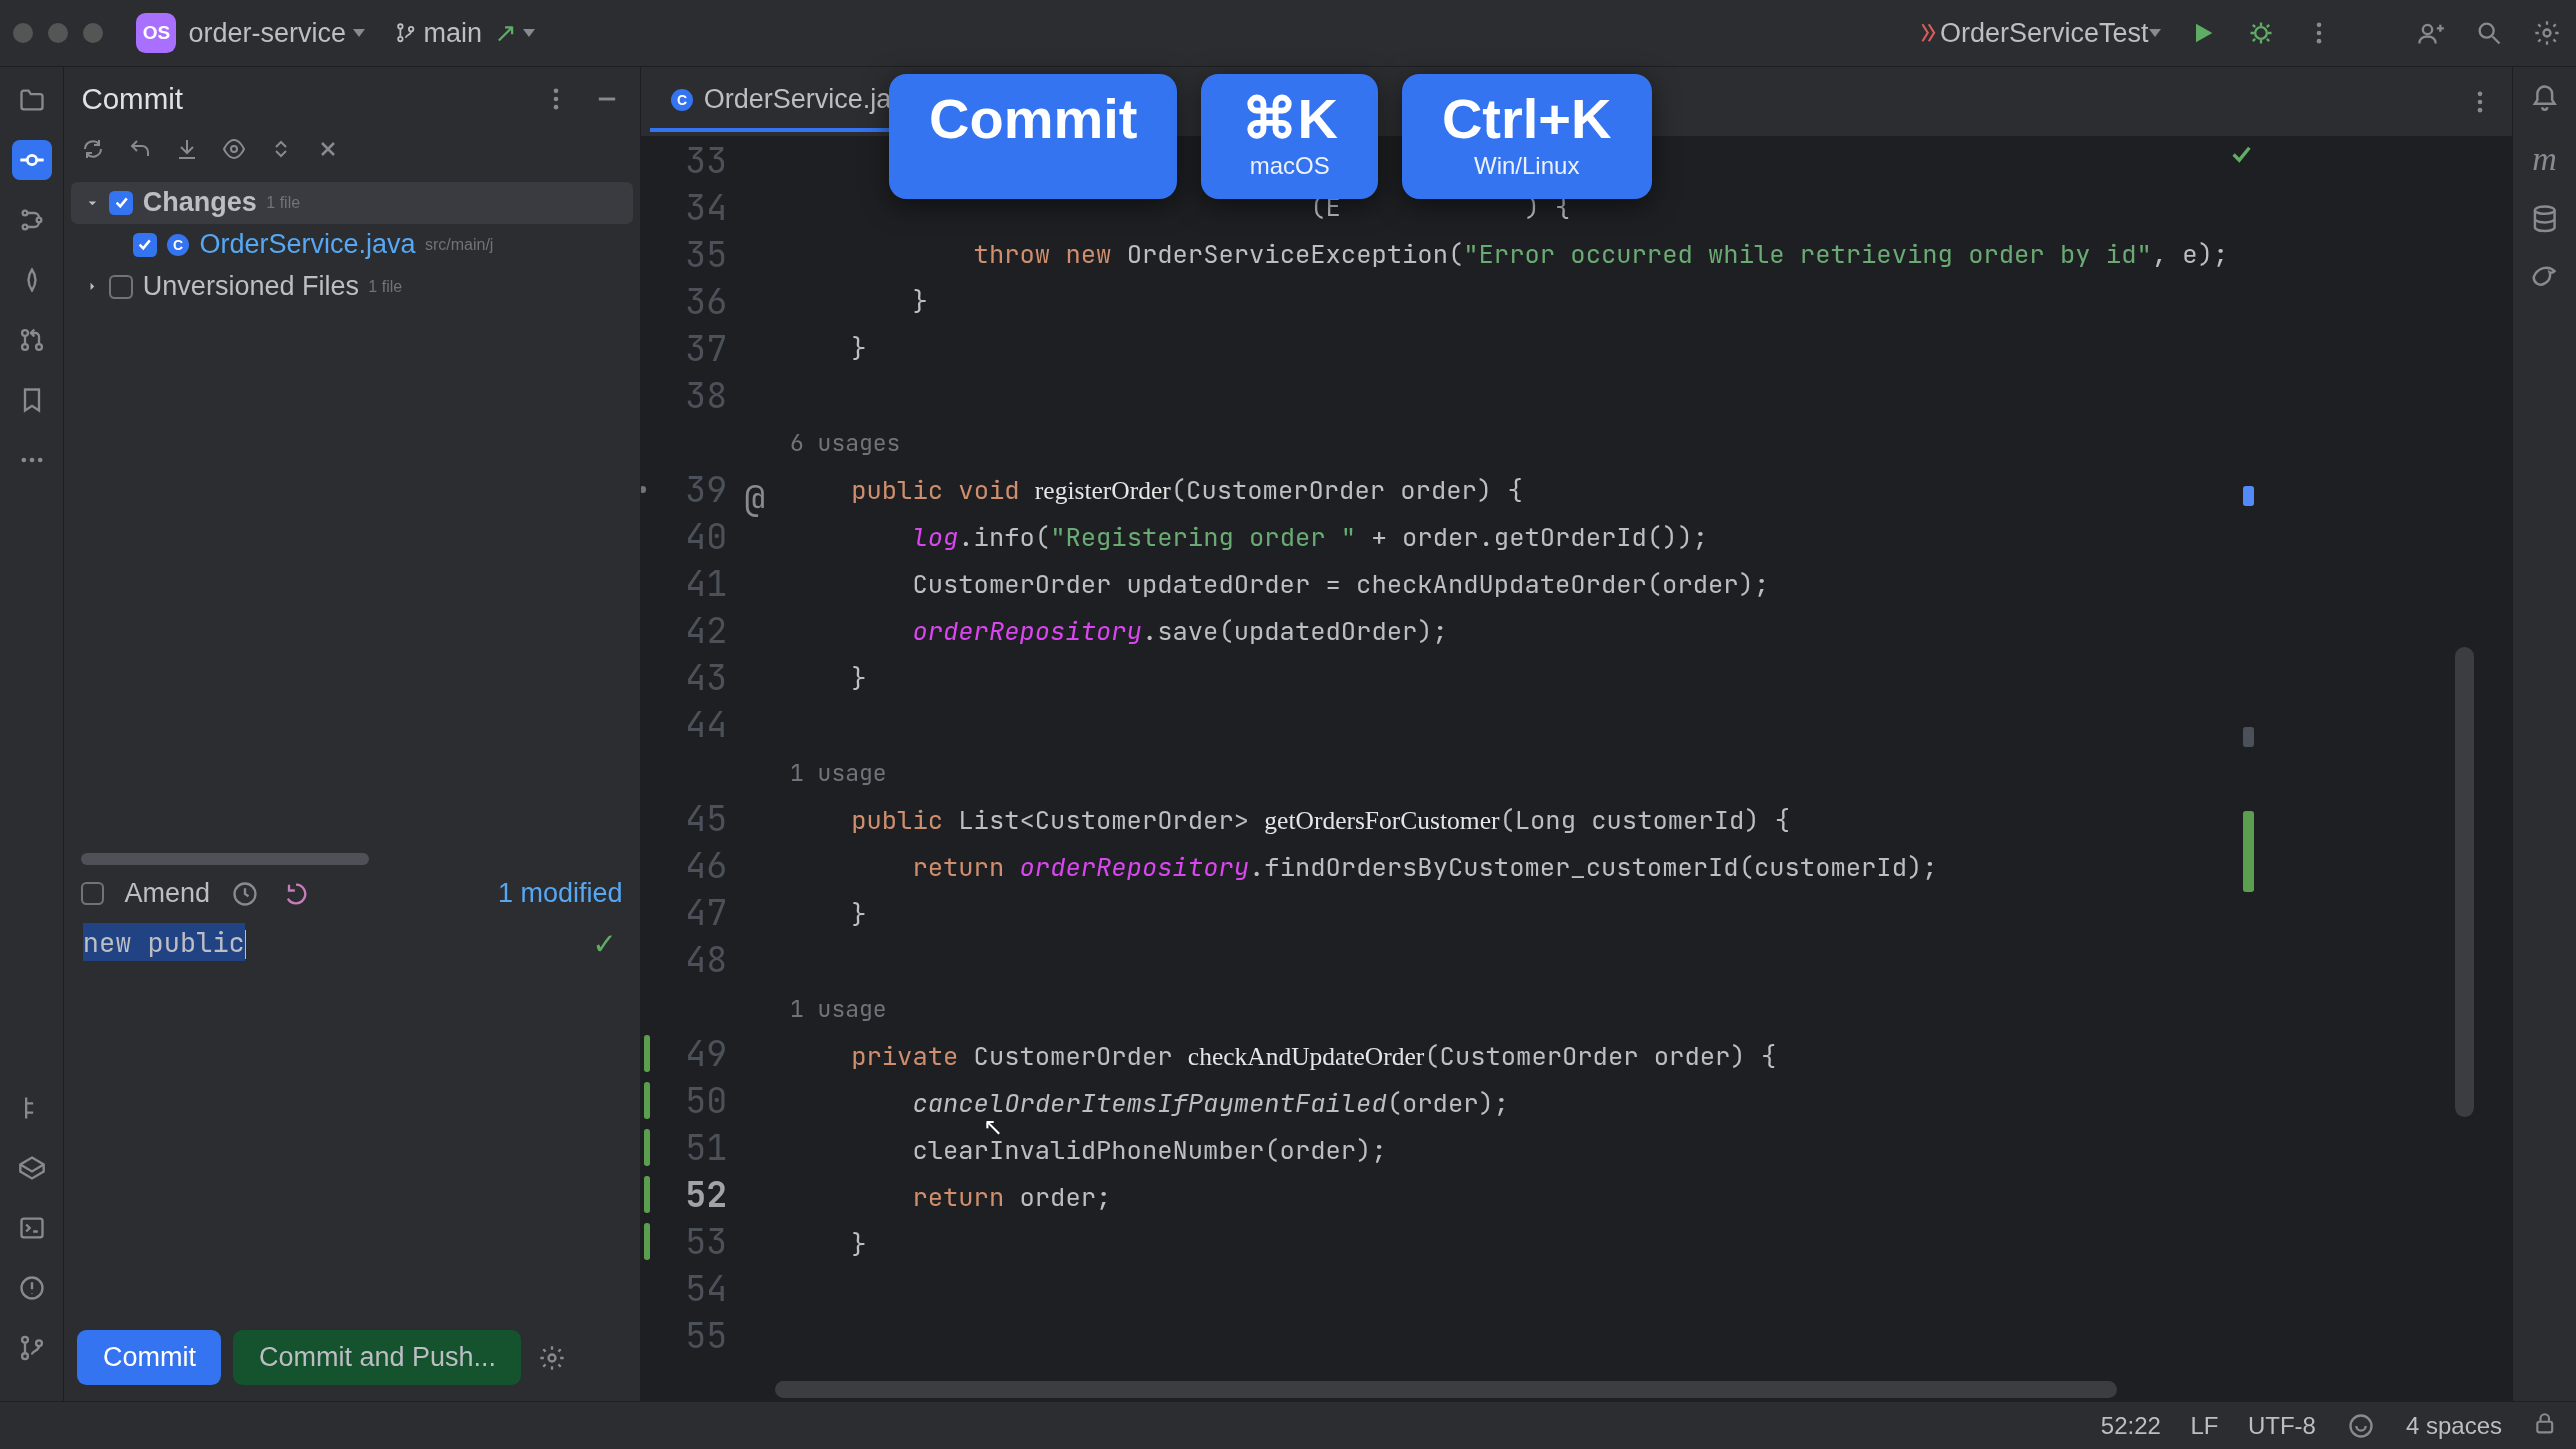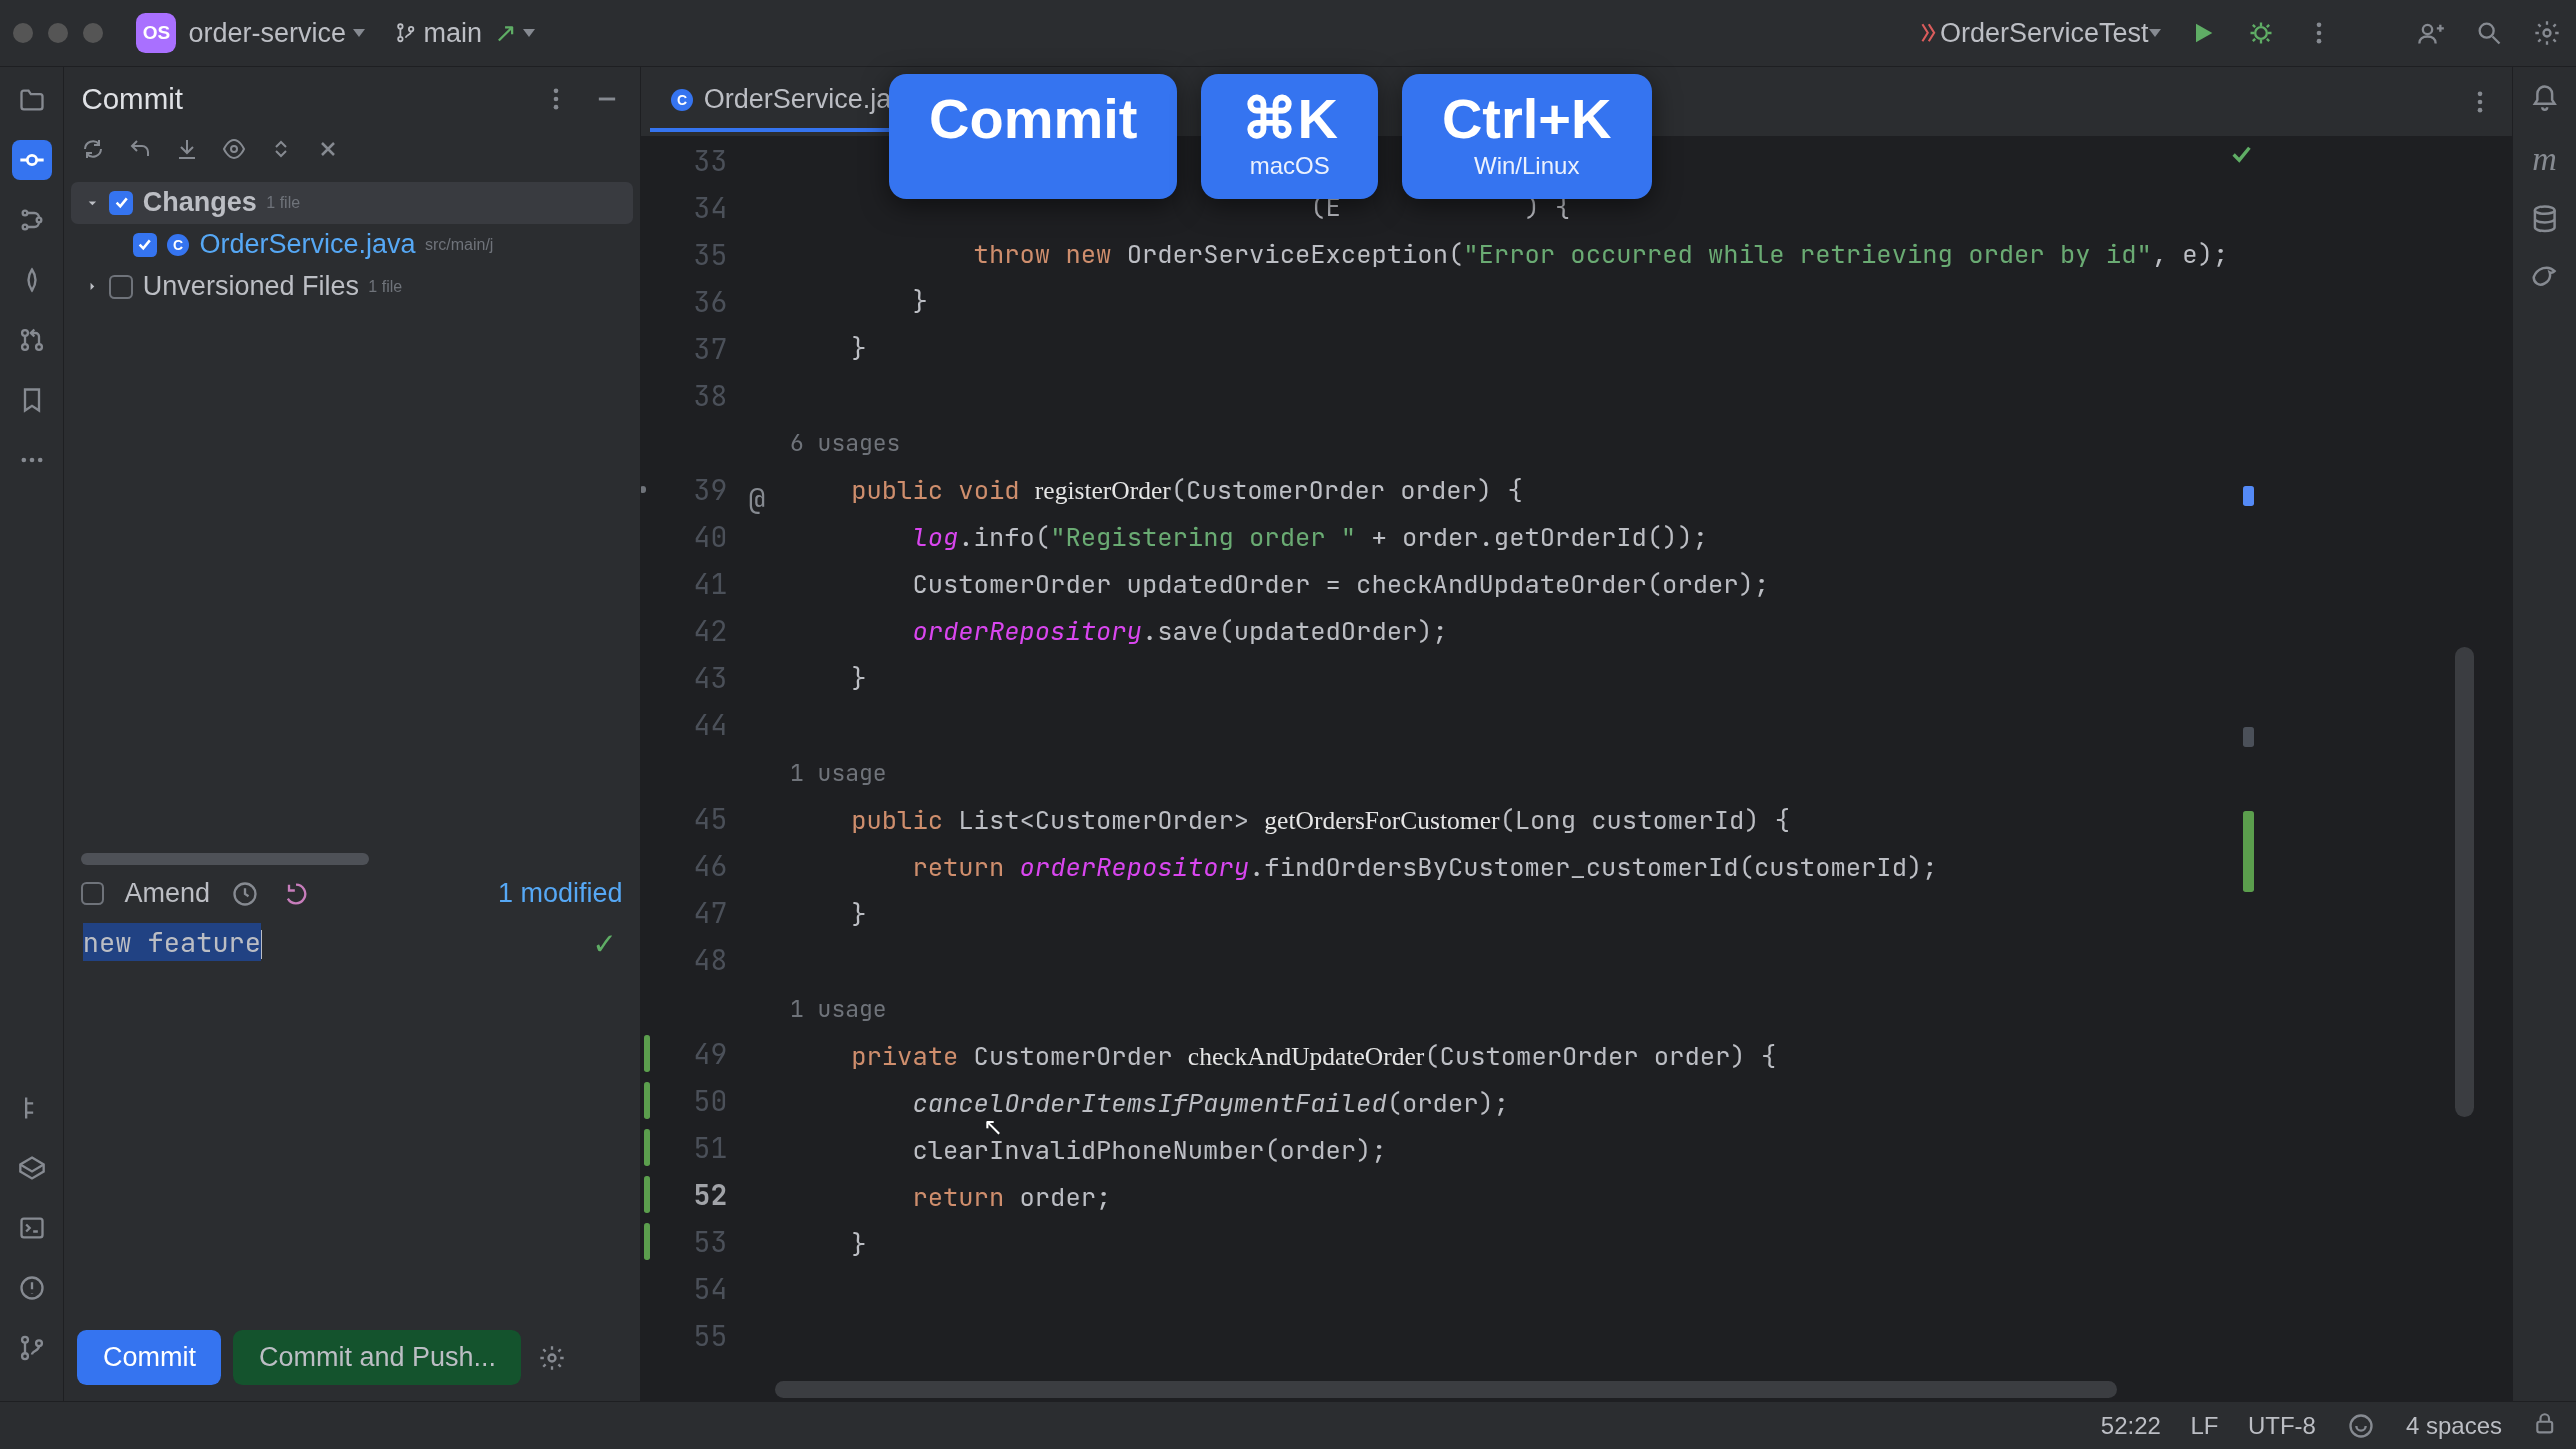--- a/index.html
+++ b/index.html
@@ -160,21 +160,21 @@
   .tab {
     display:flex; align-items:center; gap:9.4px; padding:13.4px 20px;
     border-bottom: 4px solid var(--accent);
     font-size:27px;
   }
   .tab .close-x { color:var(--text-dim); margin-left:4px; font-size:24px;}
   .tabs .tab-icons-right { margin-left:auto; display:flex; gap:21.5px; padding-right:6.7px;}
   .editor-body { flex:1; display:flex; position:relative; overflow:hidden;}
   .gutter {
     width:101px; background:var(--bg-editor);
-    font-family:'JetBrains Mono', monospace; font-size:28px;
+    font-family:'JetBrains Mono', monospace; font-size:35px;
     color:var(--line-num);
     text-align:right; padding-right:14.8px;
     position:relative;
   }
   .gutter .gl { height:47px; line-height:47px; position:relative;}
   .gl.active { color:var(--line-num-active); font-weight:600;}
   .gl.hint { color:var(--text-dim); font-size:23px; }
   .gl .vcs-mark { position:absolute; left:2.7px; top:5.4px; bottom:5.4px; width:6.7px; background:#5b9e4d; border-radius:2.7px;}
   .gl .gutter-icon { position:absolute; right:-38px; top:9.4px; color:var(--text-dim2);}
   .gl .dot4 { position:absolute; left:-1.3px; top:20px; width:6.7px;height:6.7px;border-radius:50%;background:var(--text-dim);}
@@ -487,21 +487,21 @@
       <span class="icon-btn" style="color:#c77dbb">
         <svg viewBox="0 0 24 24" fill="none" stroke="currentColor" stroke-width="2">
             <path d="M12 4a8 8 0 11-7 12M6 4v5h5"></path>
           </svg>
       </span>
       <span class="right">1 modified</span>
     </div>
 
     <div class="commit-msg-area">
       <div style="font-family:'JetBrains Mono',monospace;font-size:27px;padding:9.4px 5.4px;">
-        <span class="msg-selected">new feature</span><span style="display:inline-block;width:1.3px;height:29.5px;background:#bcbec4;vertical-align:middle;"></span>
+        <span class="msg-selected">new public</span><span style="display:inline-block;width:1.3px;height:29.5px;background:#bcbec4;vertical-align:middle;"></span>
       </div>
       <span class="msg-check">✓</span>
     </div>
 
     <div class="commit-actions">
       <button class="btn primary">Commit</button>
       <button class="btn">Commit and Push...</button>
       <span class="icon-btn" style="margin-left:2.7px">
         <svg viewBox="0 0 24 24" fill="none" stroke="currentColor" stroke-width="2">
             <circle cx="12" cy="12" r="3"></circle>

